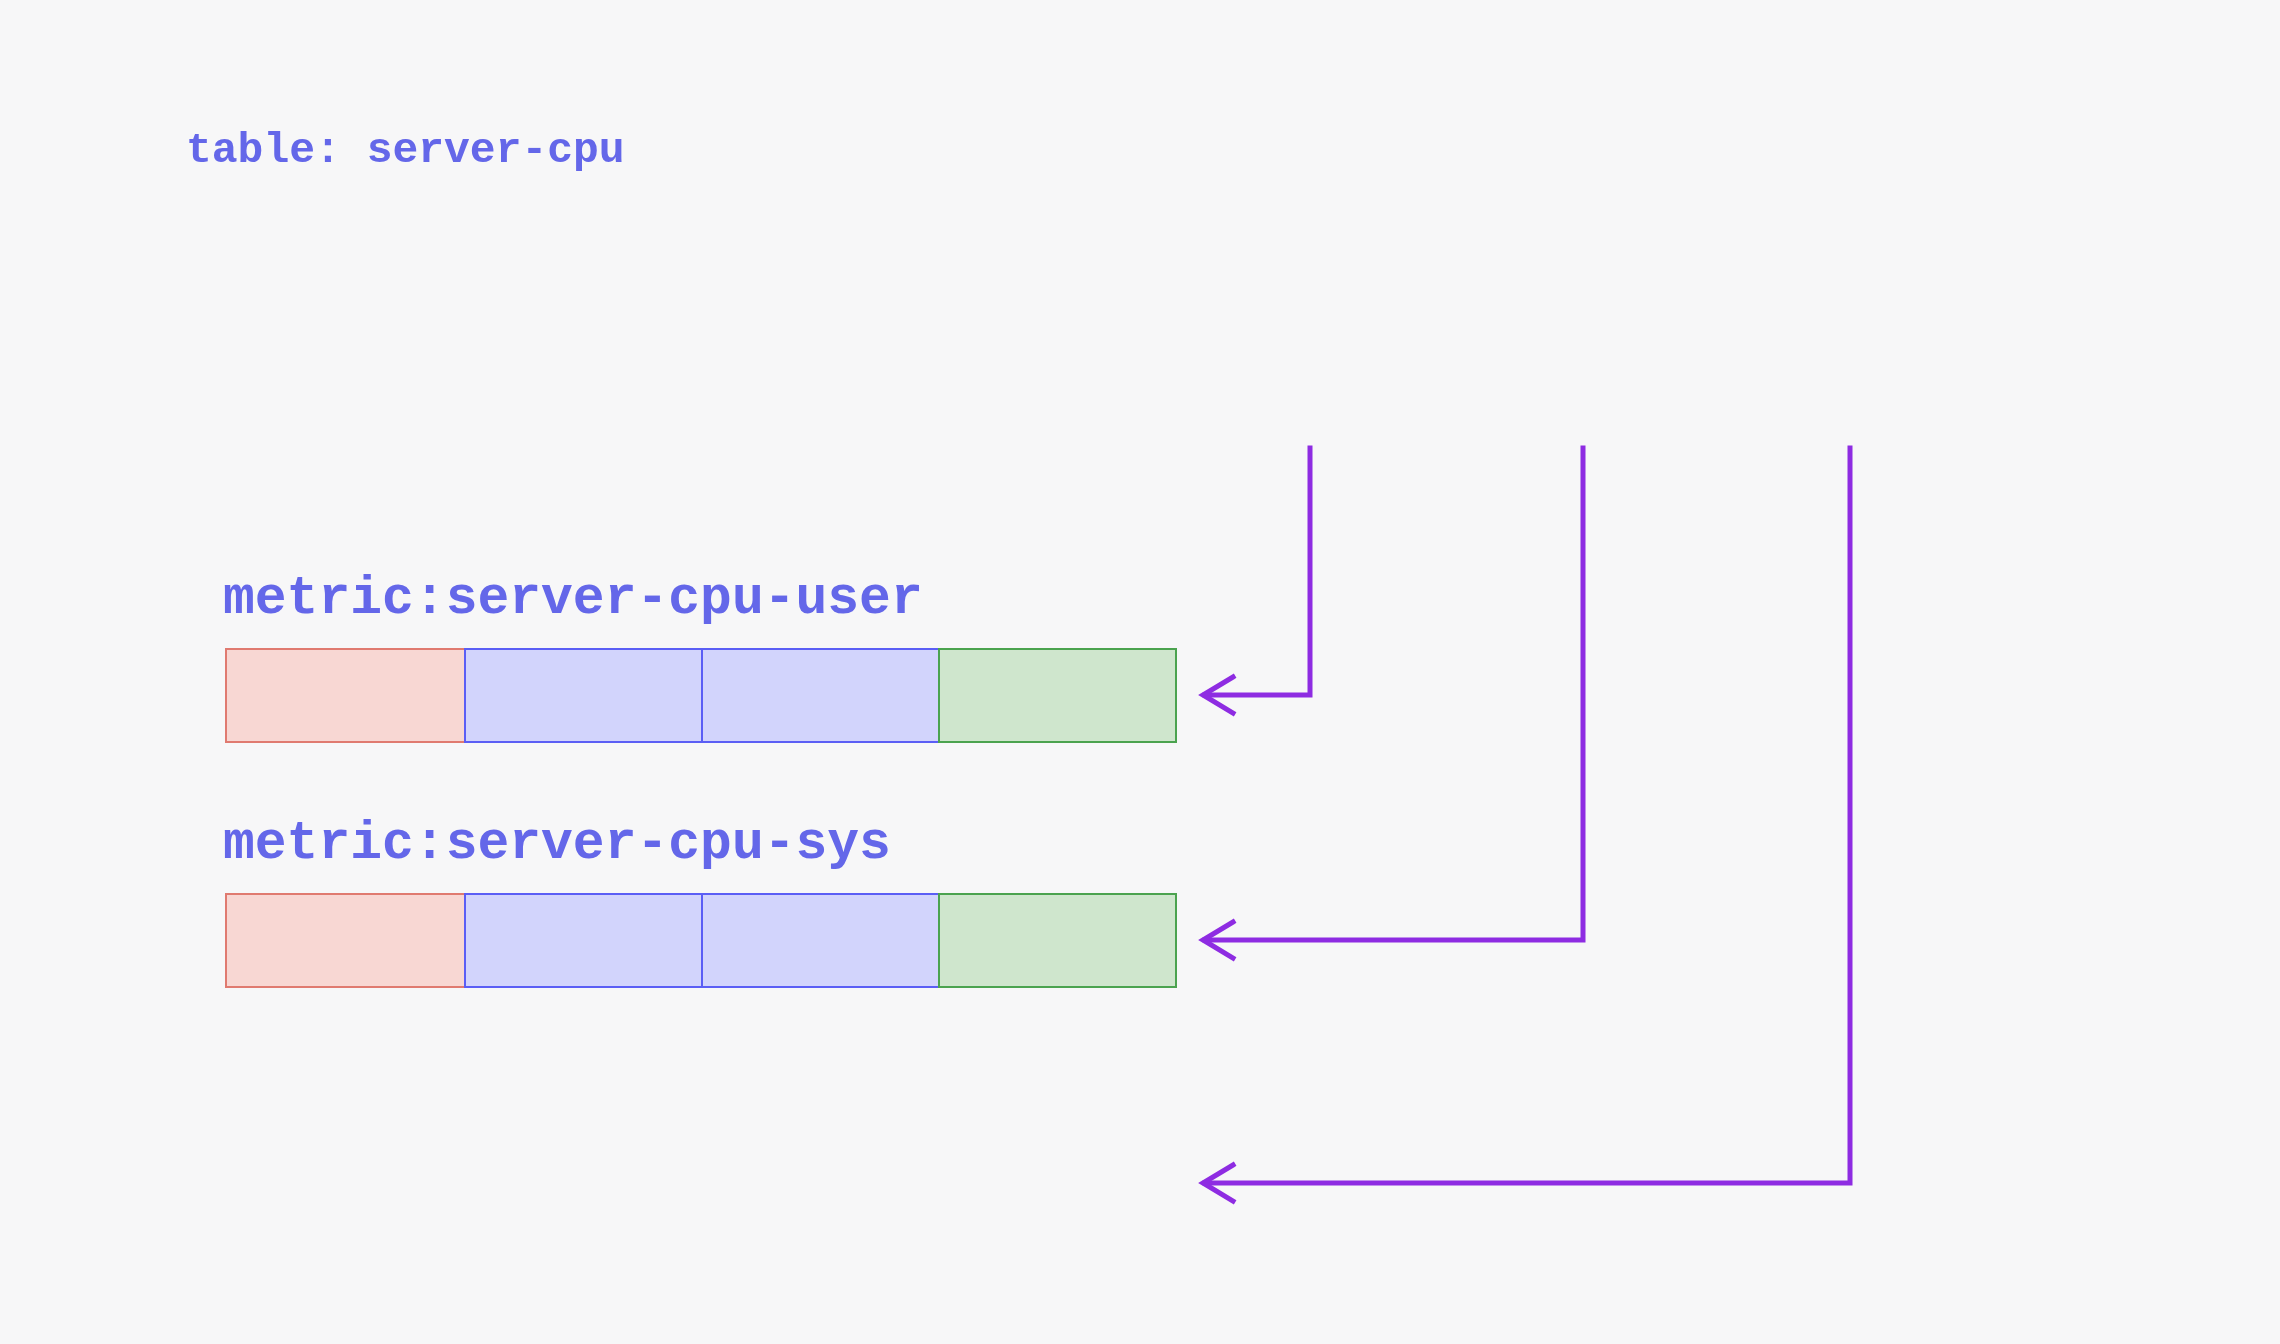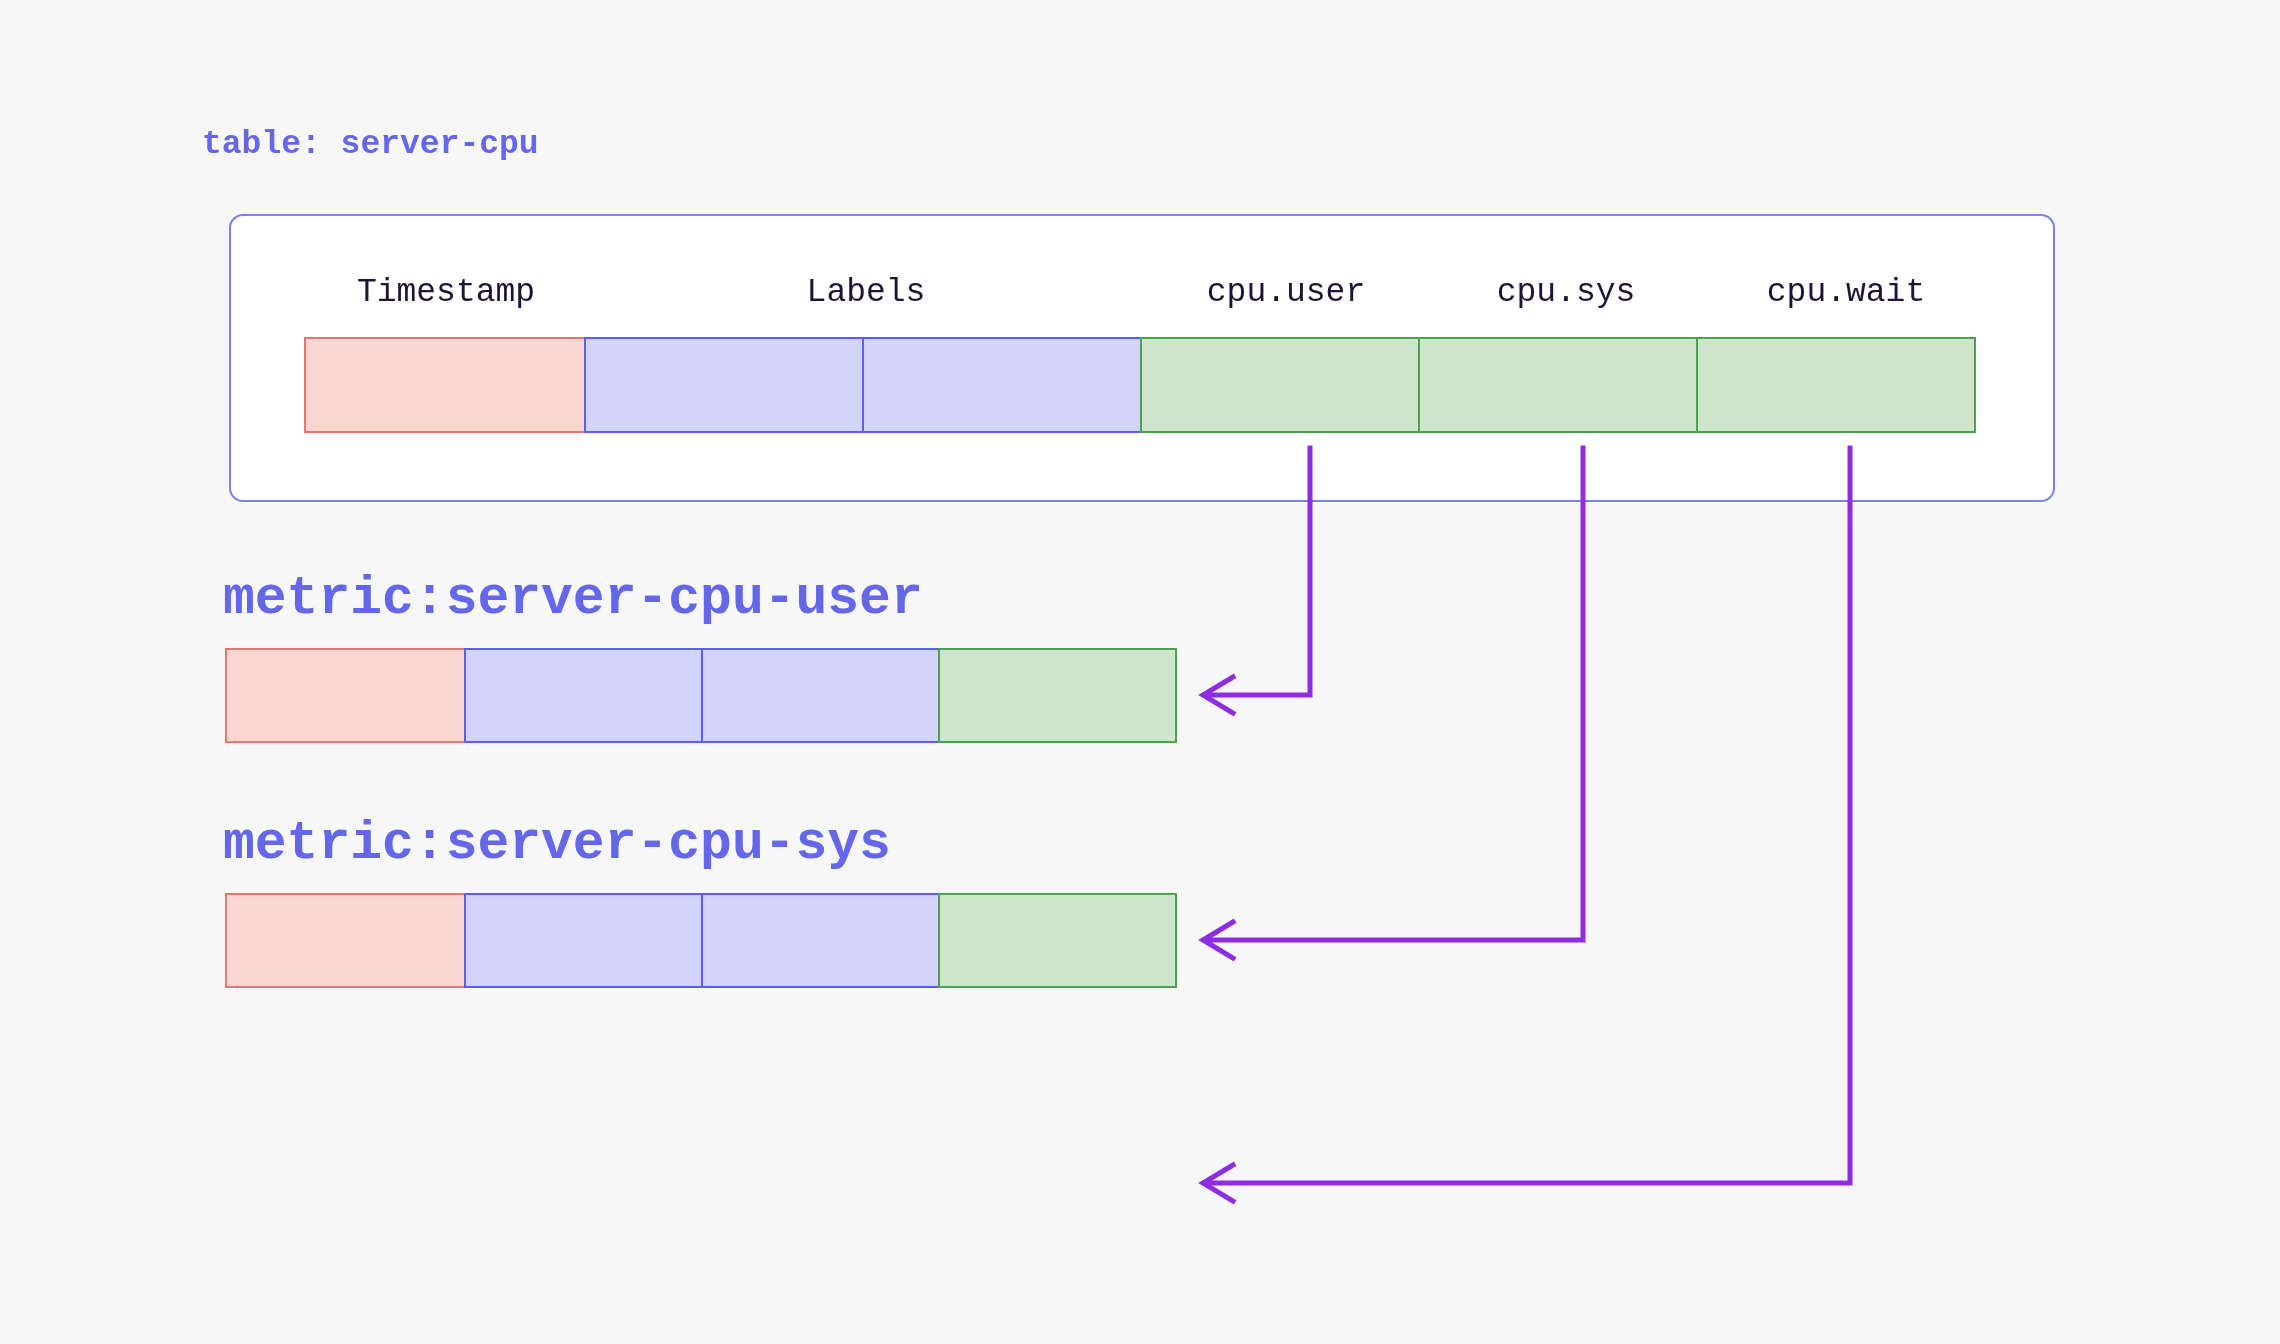--- a/index.html
+++ b/index.html
@@ -12,23 +12,22 @@
   html,body{margin:0;padding:0;}
   body{
     width:2280px;height:1344px;overflow:hidden;
     background:var(--background);
     font-family:"Liberation Mono","DejaVu Sans Mono",monospace;
     position:relative;
   }
   .page{position:absolute;inset:0;}
   .title{
     position:absolute;left:186px;top:126px;
-    font-size:33px;font-weight:bold;color:var(--accent-text);
+    font-size:43px;font-weight:bold;color:var(--accent-text);
     white-space:pre;
-    margin-left:16px;
   }
   .card{
     position:absolute;left:229px;top:214px;width:1826px;height:288px;
     background:var(--card-bg);
     border:2px solid var(--card-border);
     border-radius:14px;box-sizing:border-box;
   }
   .colhead{
     position:absolute;top:58px;transform:translateX(-50%);
     font-size:33px;color:var(--header-text);white-space:pre;
@@ -58,36 +57,20 @@
   .arrows{position:absolute;left:0;top:0;z-index:5;pointer-events:none;}
   .arrow-path{stroke:var(--arrow);stroke-width:5;fill:none;stroke-linecap:square;stroke-linejoin:miter;}
 </style>
 </head>
 <body>
 
 <div class="page">
 
   <div class="title">table: server-cpu</div>
 
-  <div class="card">
-    <span class="colhead c0">Timestamp</span>
-    <span class="colhead c1">Labels</span>
-    <span class="colhead c2">cpu.user</span>
-    <span class="colhead c3">cpu.sys</span>
-    <span class="colhead c4">cpu.wait</span>
-
-    <div class="cells header-cells">
-      <div class="cell t"></div>
-      <div class="cell l"></div>
-      <div class="cell l"></div>
-      <div class="cell g"></div>
-      <div class="cell g"></div>
-      <div class="cell g"></div>
-    </div>
-  </div>
 
   <div class="metric m0">
     <div class="mlabel">metric:server-cpu-user</div>
     <div class="cells">
       <div class="cell t"></div>
       <div class="cell l"></div>
       <div class="cell l"></div>
       <div class="cell g"></div>
     </div>
   </div>

